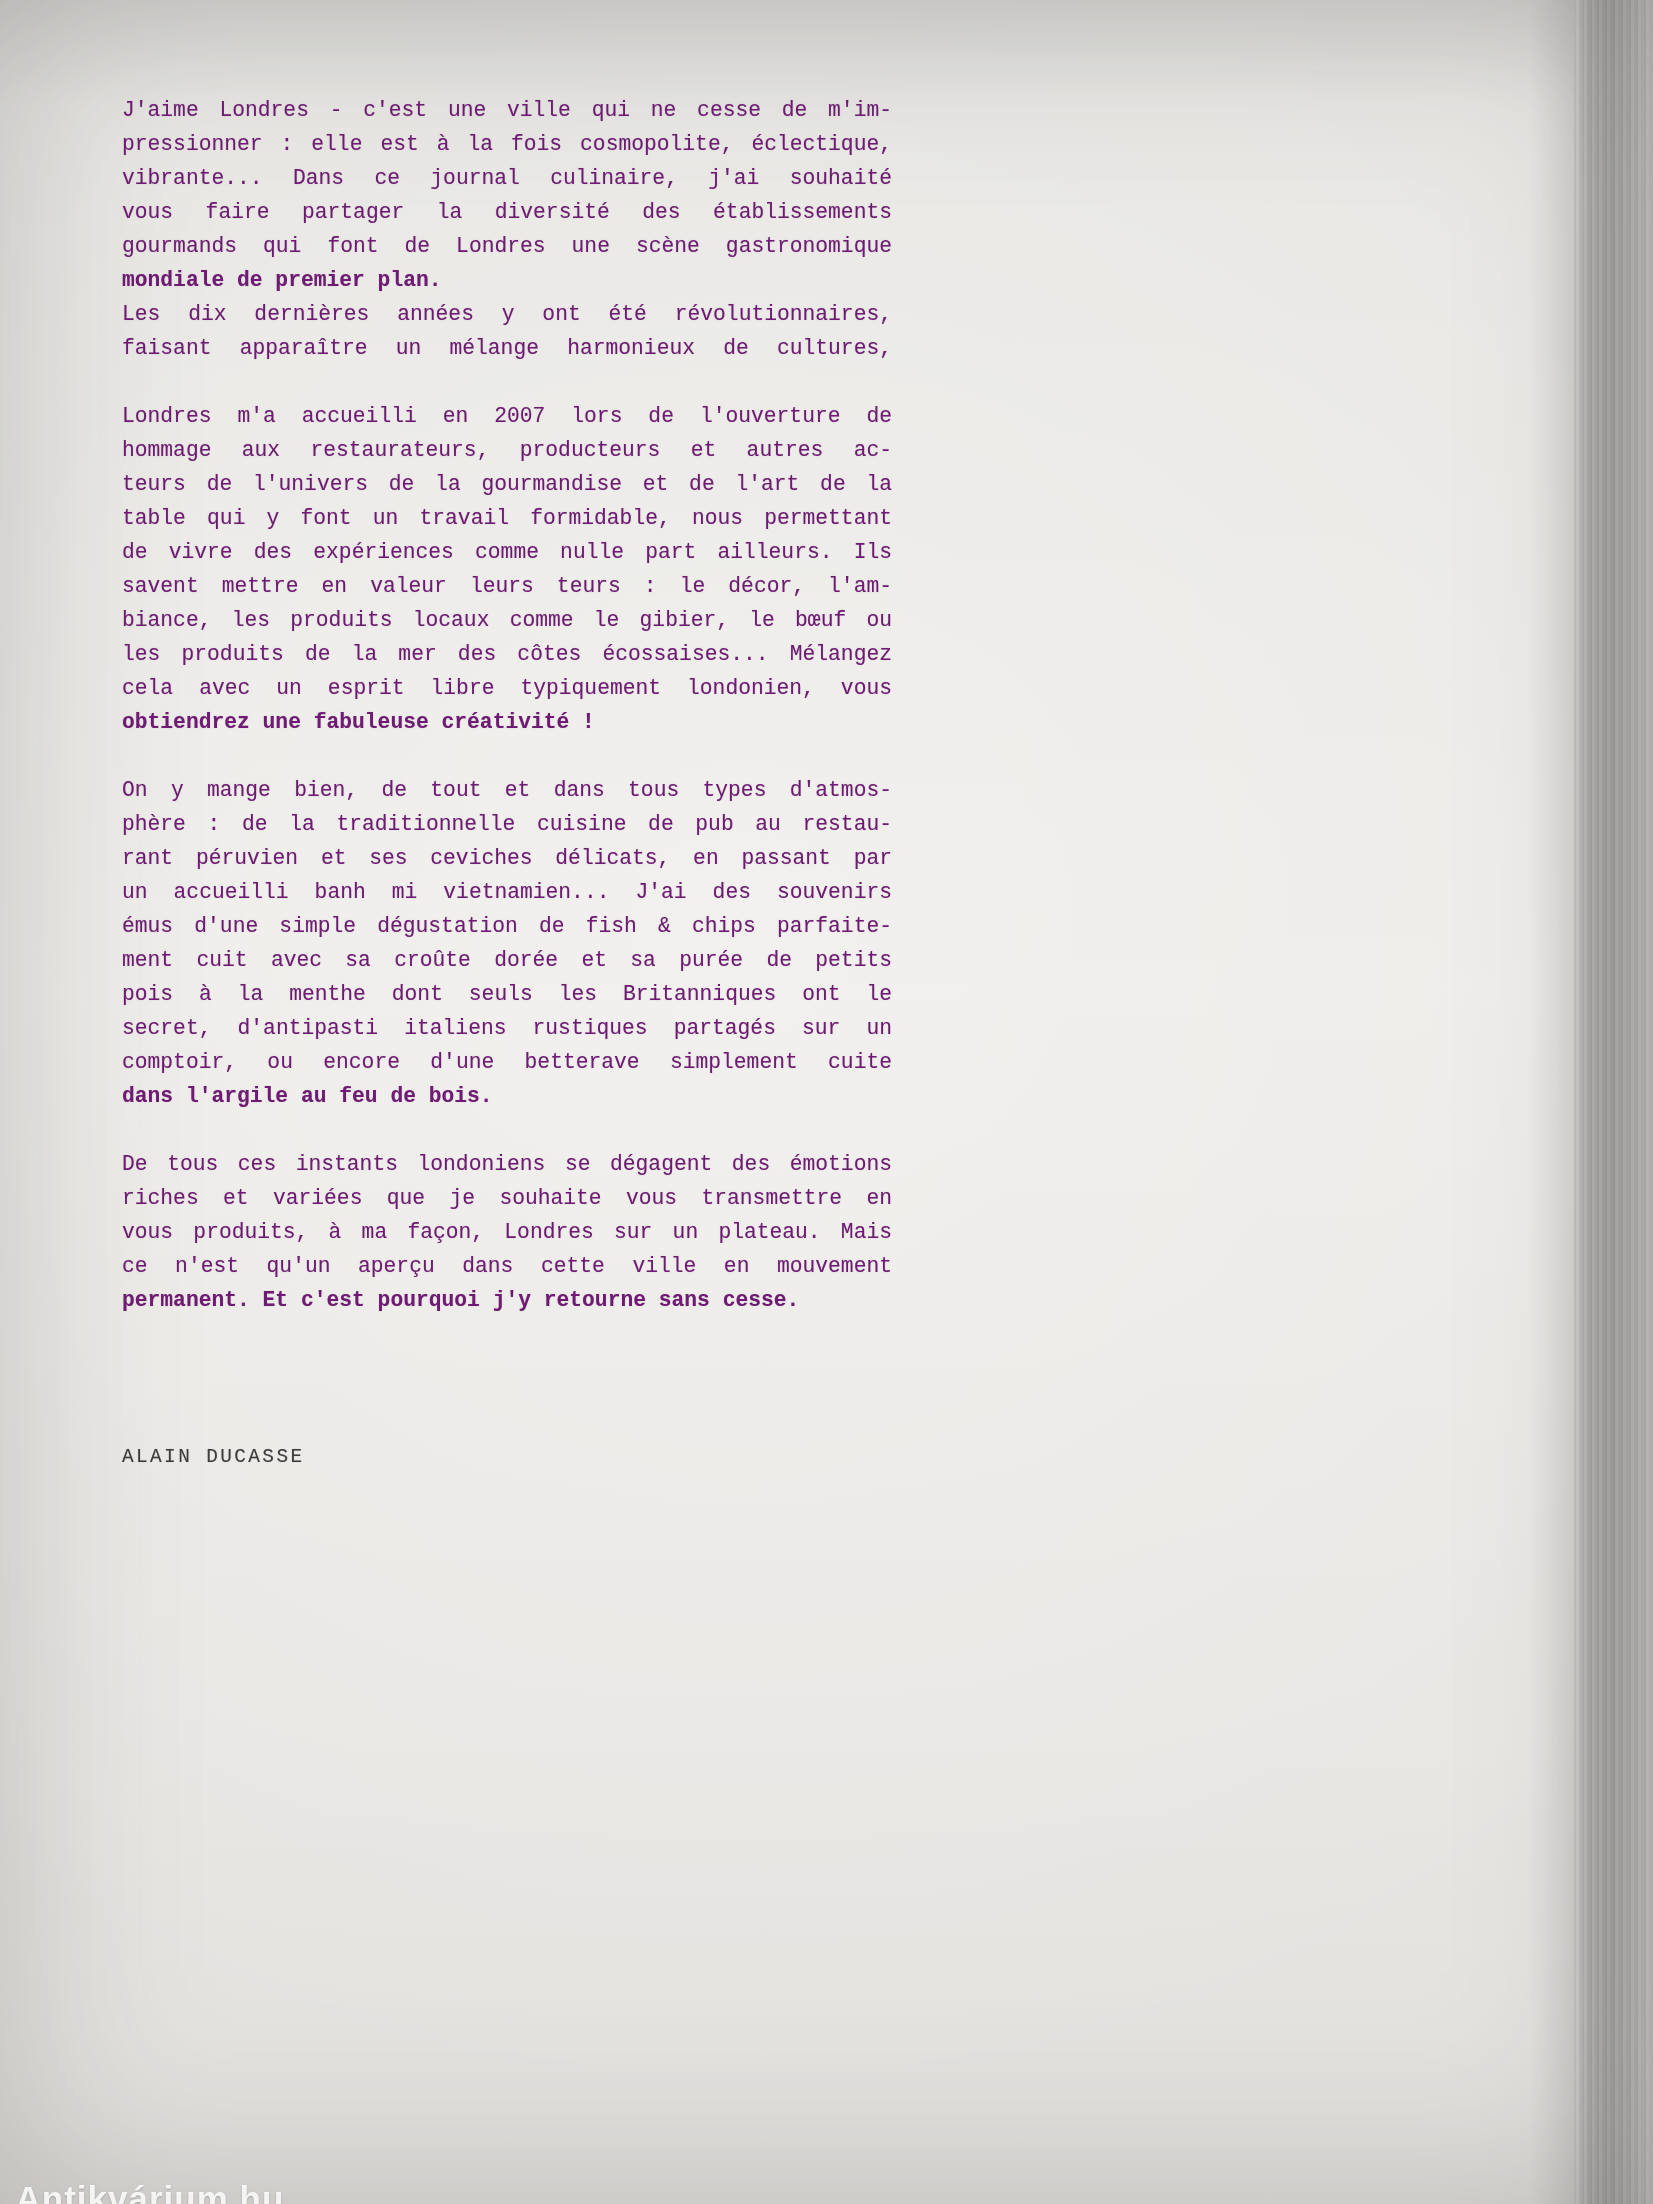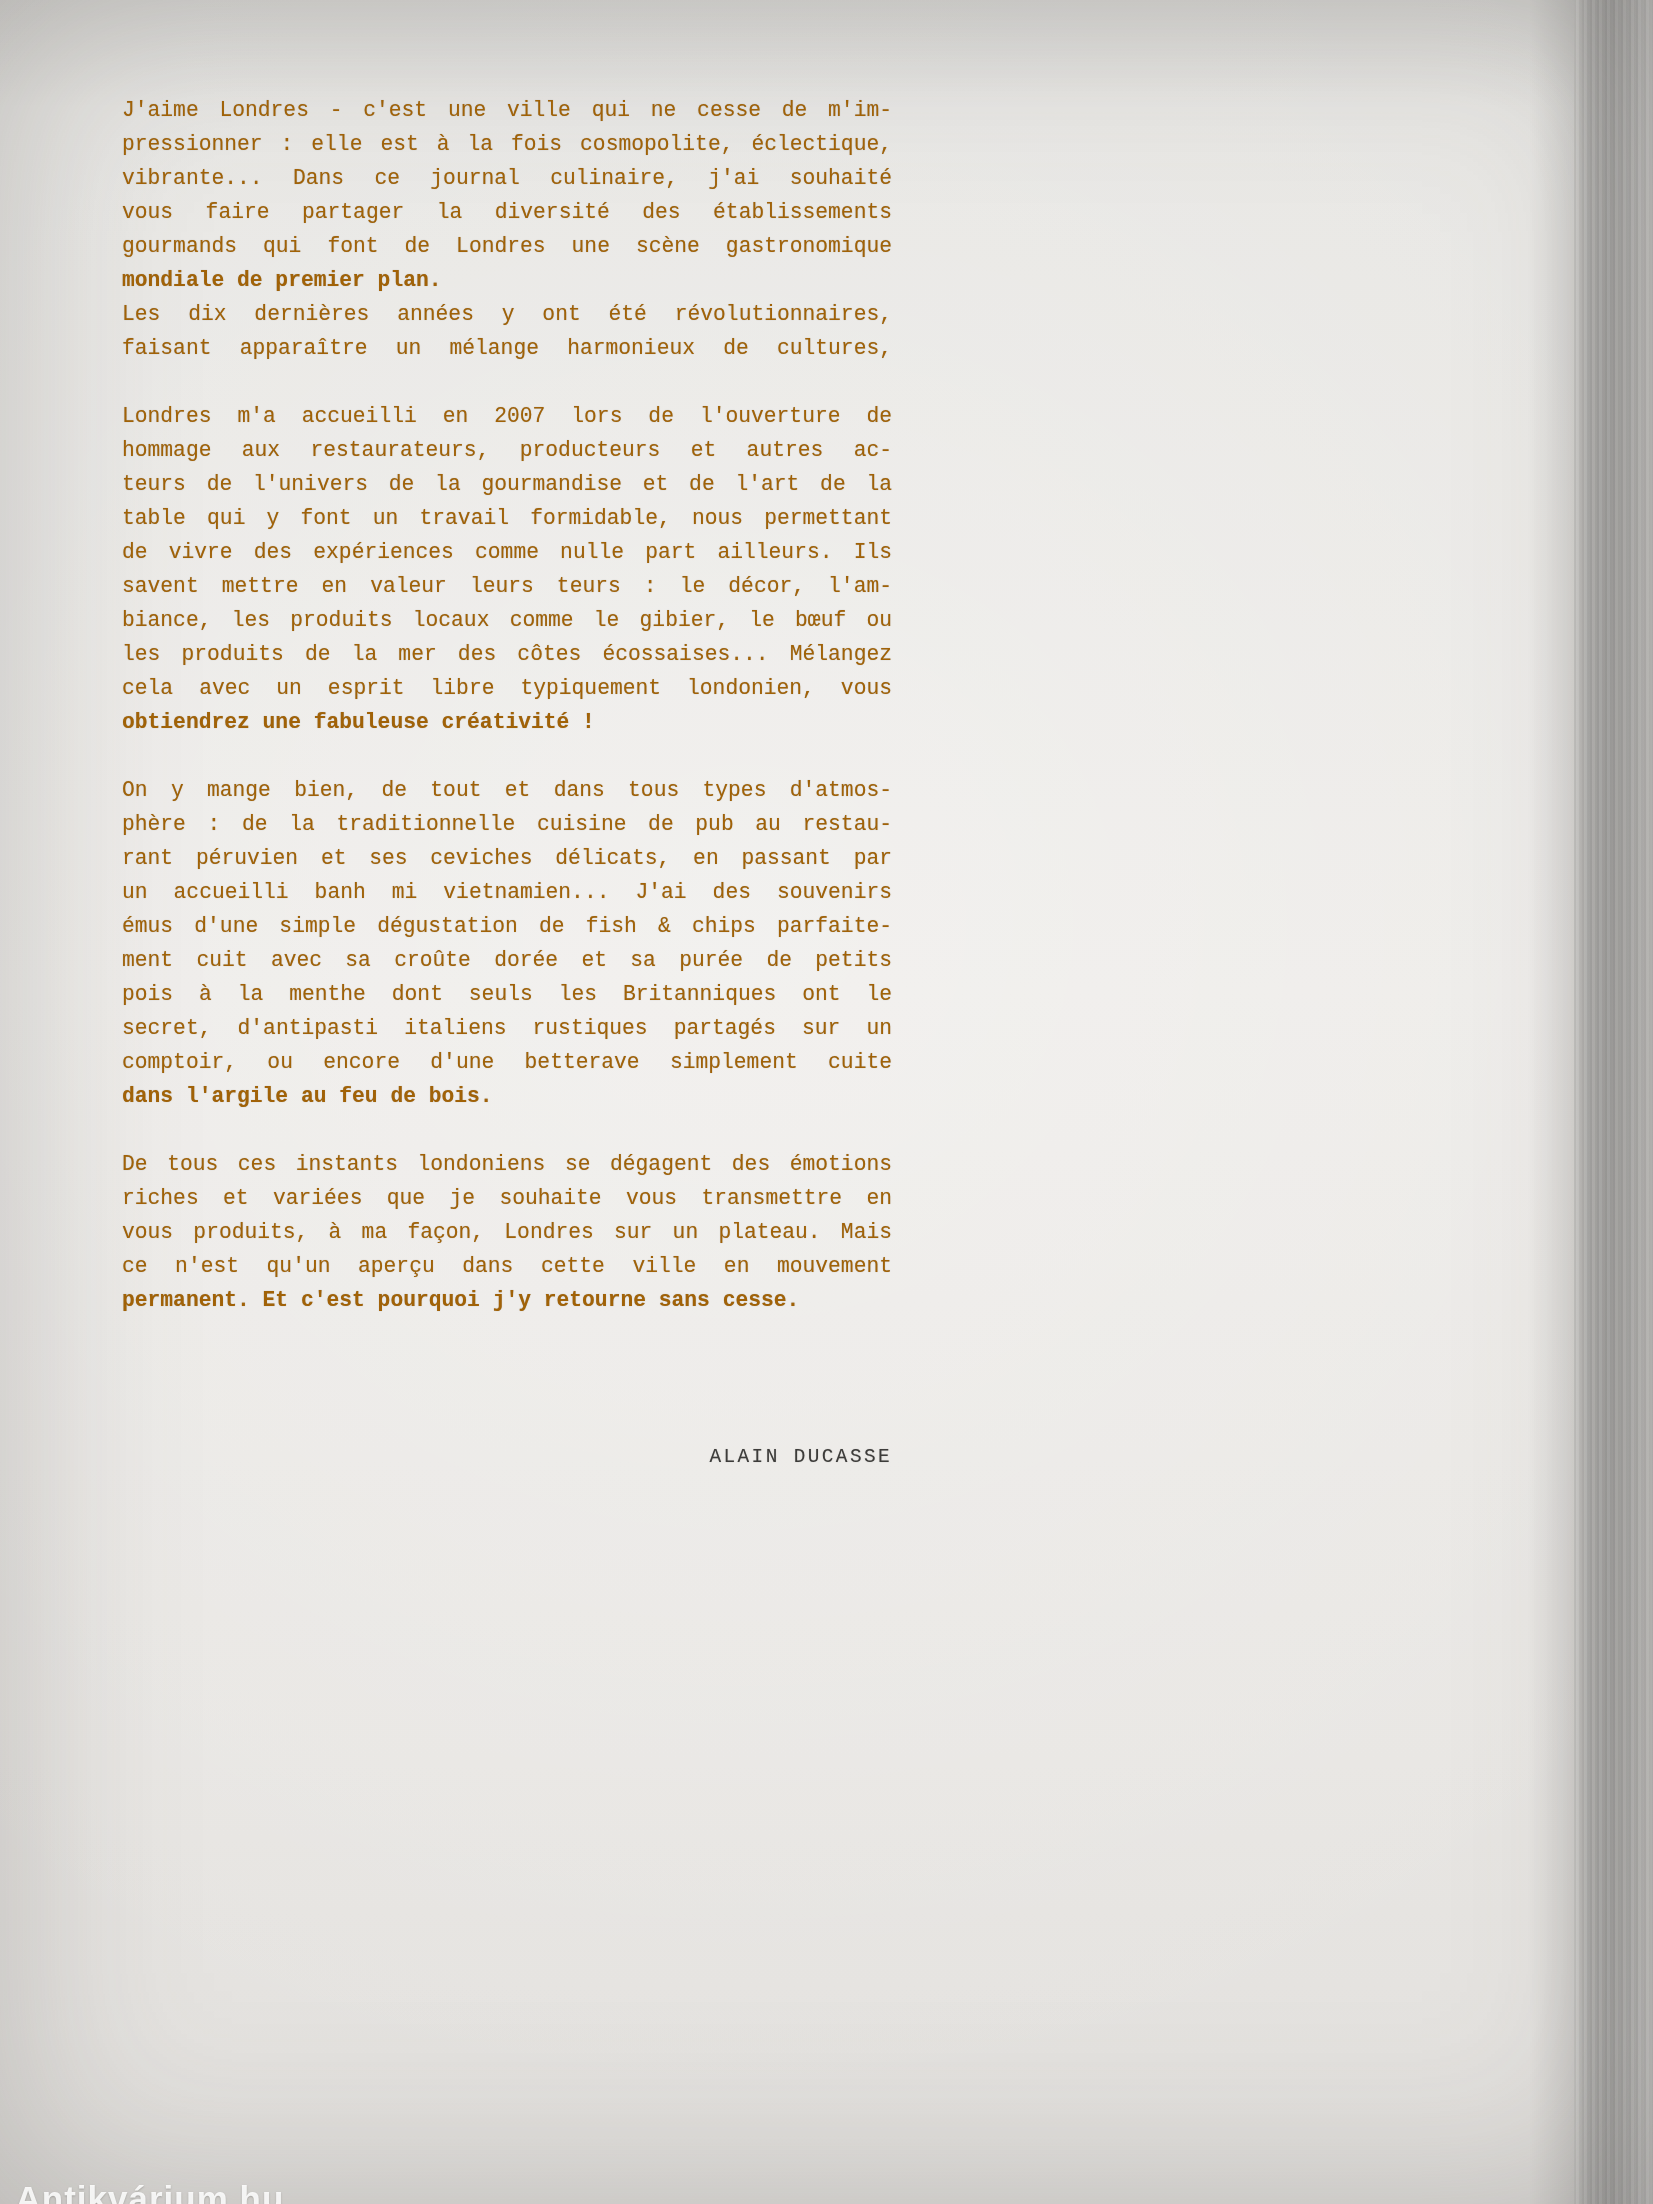--- a/index.html
+++ b/index.html
@@ -35,34 +35,33 @@
         rgba(0,0,0,0.06) 0 1.9px,
         rgba(255,255,255,0.05) 1.9px 4.9px,
         rgba(0,0,0,0.03) 4.9px 7.8px),
       linear-gradient(90deg, #cfcecb 0%, #b1b0ae 18%, #a6a5a3 45%, #b4b3b1 72%, #c7c6c4 100%);
   }
 
   
   .text-block {
     position: absolute;
     left: 122px; top: 93px; width: 770px;
-    color: #a16207;
+    color: #701a75;
     font-size: 21.3px;
     line-height: 34px;
     text-shadow: 0 0 1px rgba(61,60,58,0.35);
   }
   .block { margin-bottom: 34px; }
   .block:last-child { margin-bottom: 16px; }
   .line { text-align: justify; text-align-last: justify; }
   .line.end { text-align-last: left; font-weight: bold; }
 
   .signature {
     position: absolute;
     left: 122px; top: 1446px; width: 770px;
-    text-align: right;
     font-size: 19.4px;
     letter-spacing: 2.4px;
     color: #3d3c3a;
     text-shadow: 0 0 1px rgba(61,60,58,0.35);
   }
 
   .watermark {
     position: absolute;
     left: 15.5px; bottom: -13.6px;
     font-family: "Liberation Sans", sans-serif;

